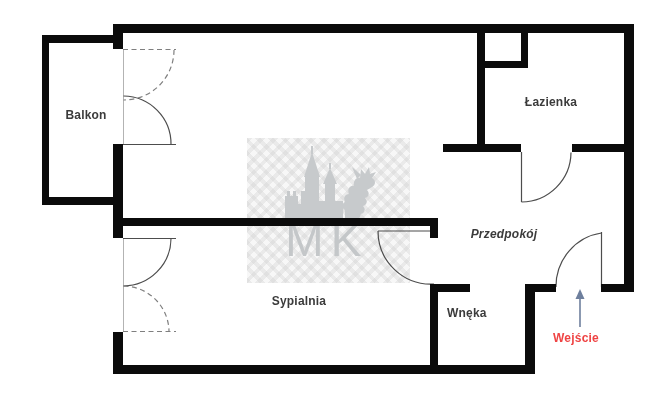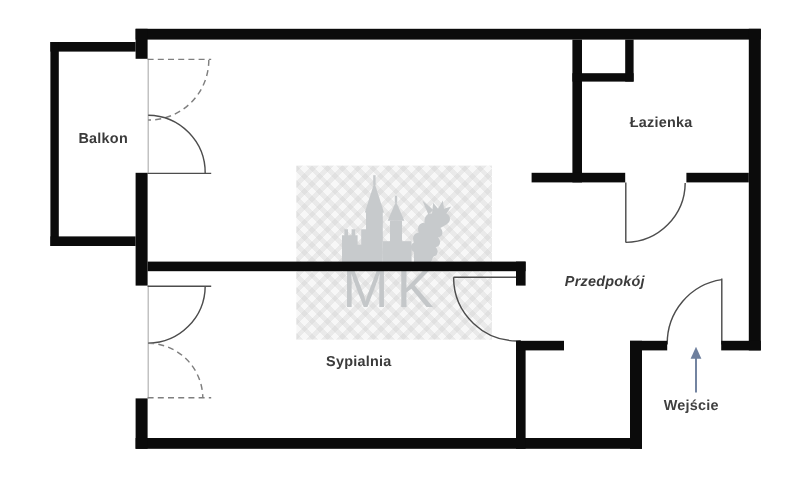--- a/index.html
+++ b/index.html
@@ -2,21 +2,21 @@
 <html><head>
 <meta charset="utf-8">
 <style>
   html,body{margin:0;padding:0;background:#ffffff;}
   #plan{position:relative;width:654px;height:407px;background:#ffffff;overflow:hidden;
         font-family:"Liberation Sans","DejaVu Sans",sans-serif;}
   .wall{position:absolute;background:#0b0b0b;z-index:3;}
   .room-label{position:absolute;transform:translate(-50%,-50%);color:#3b3b3b;
         font-size:12px;font-weight:bold;white-space:nowrap;z-index:4;letter-spacing:.2px;}
   .room-label.left-align{transform:none;white-space:normal;line-height:15px;}
-  #entrance-label{color:#404040;font-size:12px;}
+  #entrance-label{color:#ef4444;font-size:12px;}
   #doors-svg{position:absolute;left:0;top:0;z-index:2;}
   .door-arc{fill:none;stroke:#4d4d4d;stroke-width:1.2;}
   .door-arc.dashed{stroke:#7f7f7f;stroke-dasharray:5 3.5;}
   .door-leaf{stroke:#4d4d4d;stroke-width:1.2;}
   .door-leaf.dashed{stroke:#7f7f7f;stroke-dasharray:5 3.5;}
   .door-frame{stroke:#b3b3b3;stroke-width:1;}
   #watermark{position:absolute;left:247px;top:138px;width:163px;height:145px;z-index:1;
         background-color:rgba(240,240,240,0.55);
         background-image:
           repeating-linear-gradient(45deg, rgba(203,203,203,0.30) 0 4px, rgba(255,255,255,0) 4px 9px),
@@ -111,16 +111,17 @@
   <div class="wall" style="left:443px;top:144px;width:78px;height:8px;"></div>
   <div class="wall" style="left:572px;top:144px;width:52px;height:8px;"></div>
   <div class="wall" style="left:477px;top:61px;width:51px;height:7px;"></div>
   <div class="wall" style="left:521px;top:33px;width:7px;height:35px;"></div>
 
   <div class="room-label" style="left:86px;top:115px;text-align:right;">Balkon</div>
   <div class="room-label" style="left:551px;top:102px;">Łazienka</div>
   <div class="room-label" style="left:504px;top:234px;font-style:italic;">Przedpokój</div>
   <div class="room-label" style="left:281px;top:301px;margin-left:18px;">Sypialnia</div>
   <div class="room-label left-align" style="left:447px;top:306px;">
+    <div>Wnęka</div>
   </div>
   <div class="room-label" id="entrance-label" style="left:576px;top:338px;">Wejście</div>
 
 </div>
 
 </body></html>

